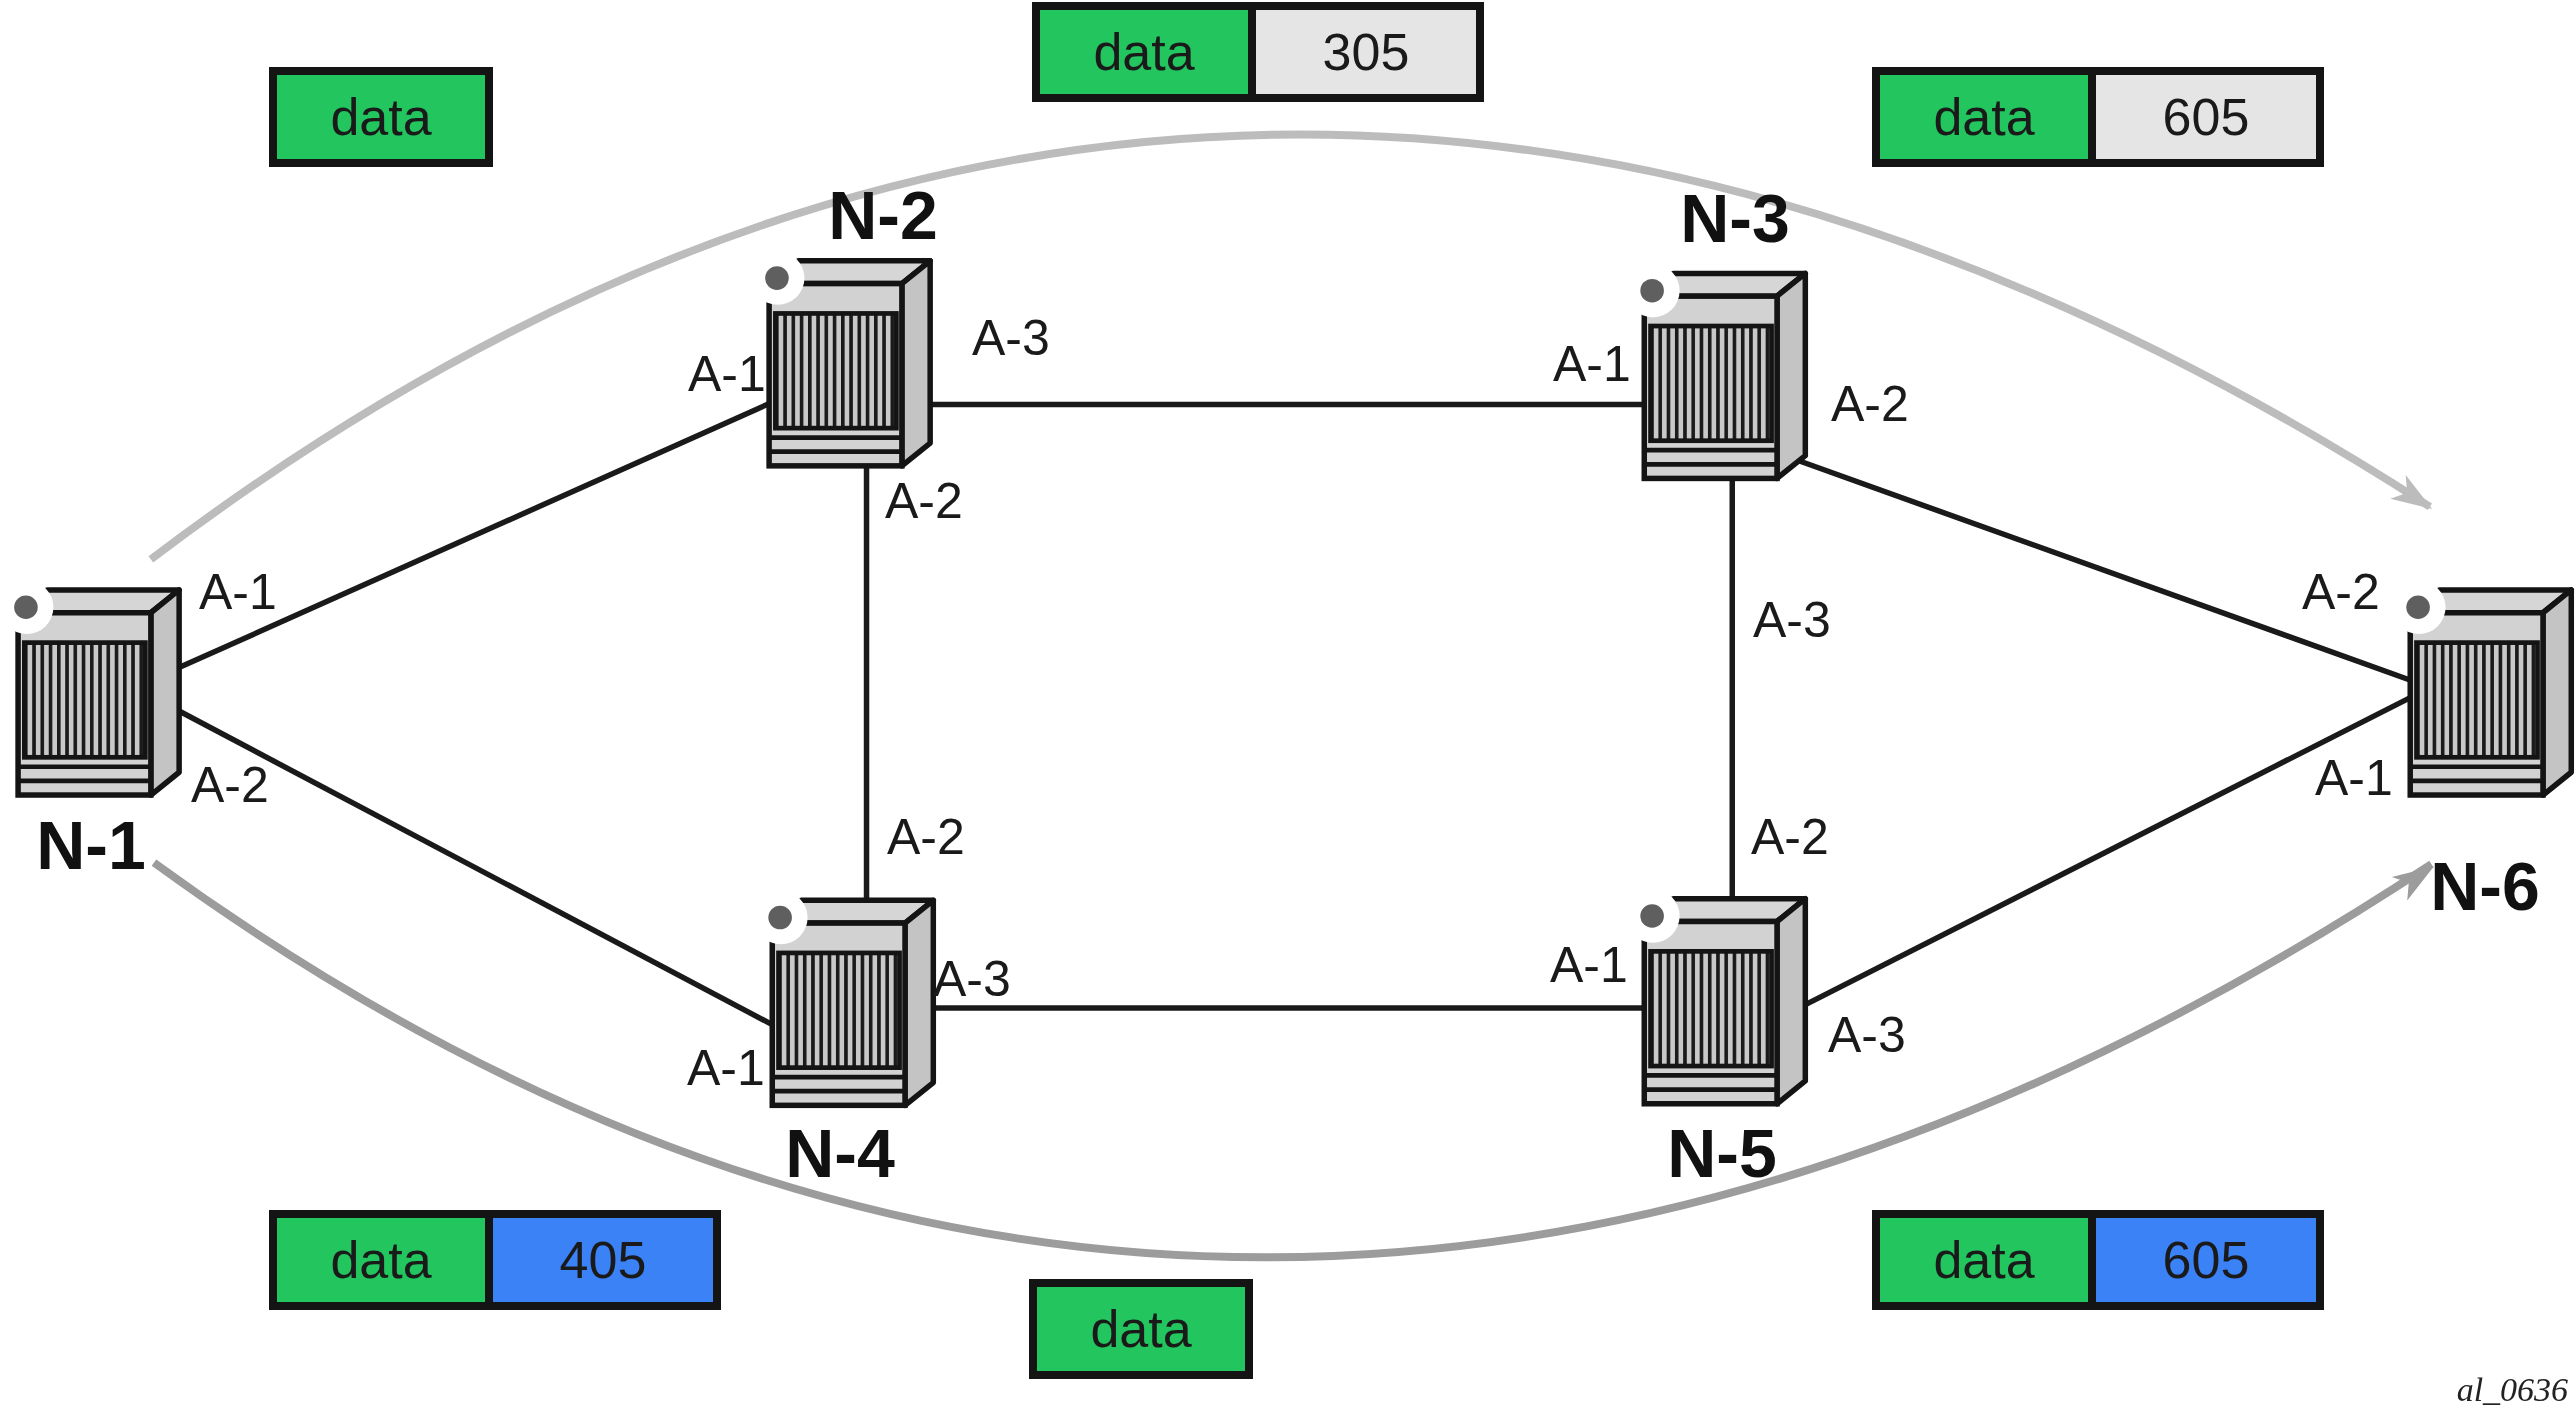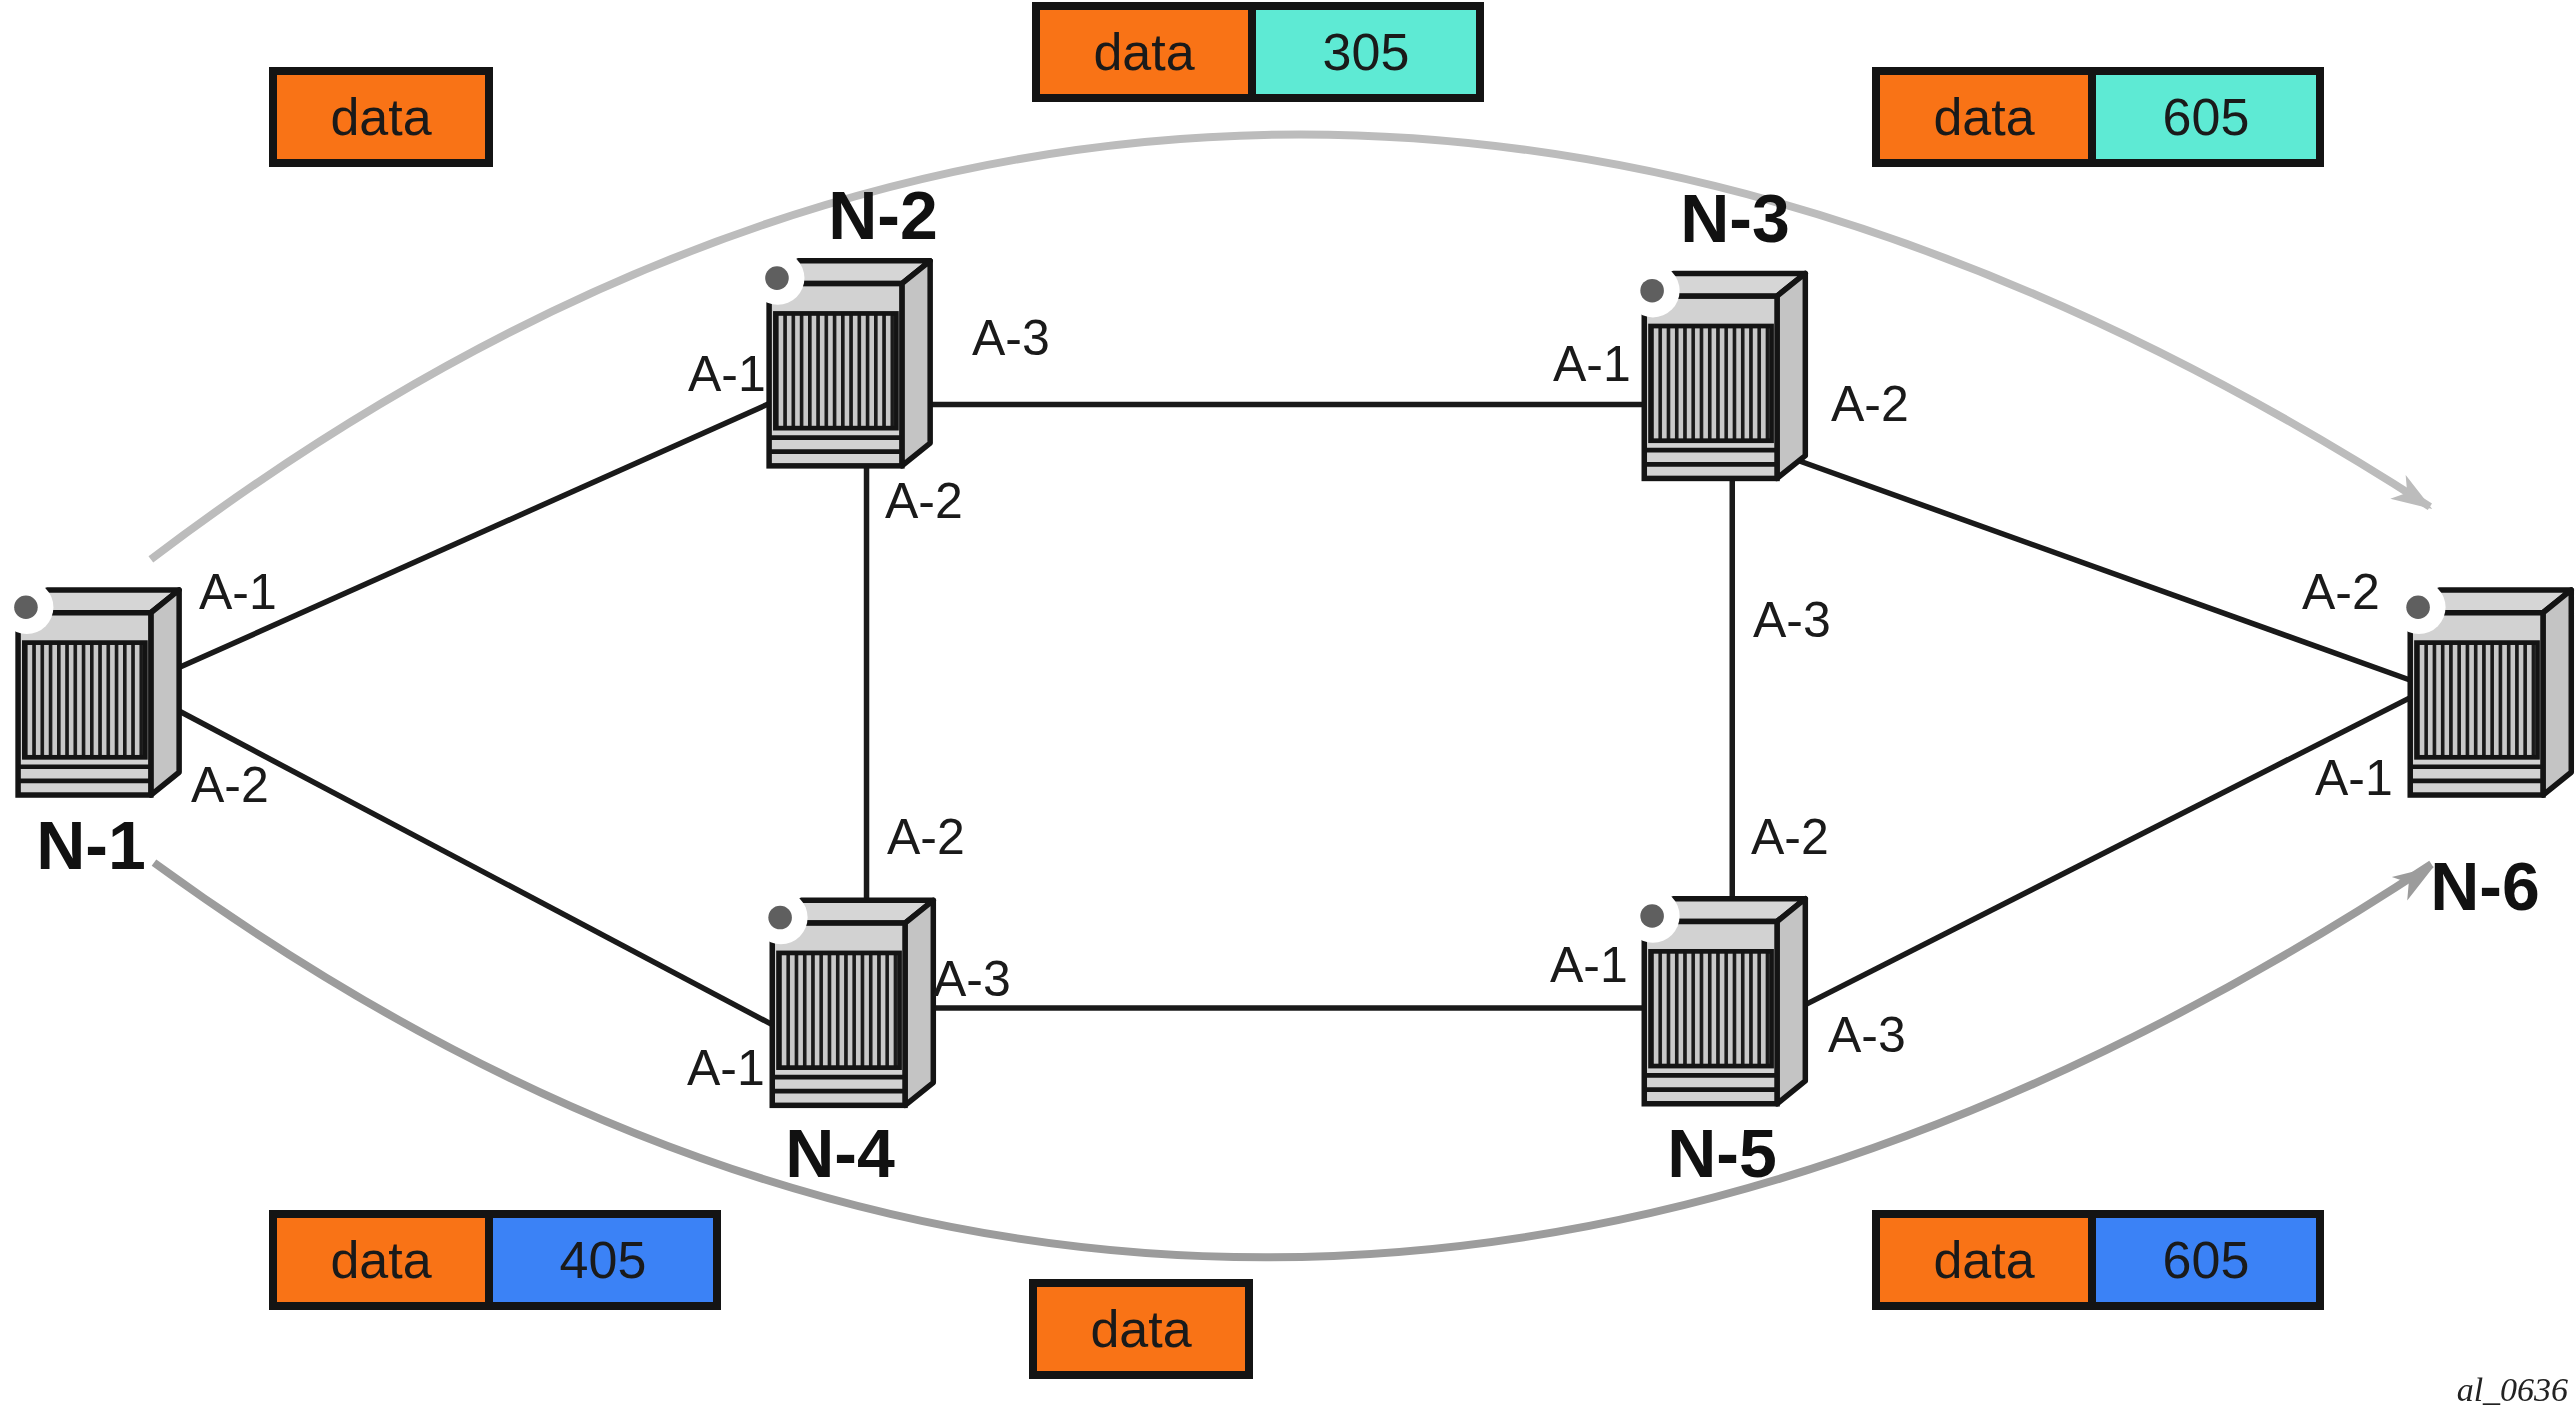--- a/index.html
+++ b/index.html
@@ -6,23 +6,23 @@
   #canvas{position:relative;width:2576px;height:1418px;background:#ffffff;
           font-family:"Liberation Sans", sans-serif;color:#1a1a1a;}
   #diagram-svg{position:absolute;left:0;top:0;}
   .port-label{position:absolute;font-size:50px;line-height:1;white-space:nowrap;color:#1a1a1a;}
   .node-label{position:absolute;font-size:68px;line-height:1;font-weight:bold;white-space:nowrap;
               transform:translateX(-50%);color:#111;}
   .databox{position:absolute;display:flex;box-sizing:border-box;border:8.6px solid #141414;
            background:#fff;height:100px;}
   .databox .cell{display:flex;align-items:center;justify-content:center;
                  font-size:52px;line-height:1;}
-  .databox .cell.label{width:208px;background:#f97316;}
+  .databox .cell.label{width:208px;background:#22c55e;}
   .databox .cell.value{width:220px;border-left:8.6px solid #141414;}
-  .databox.tone-light .cell.value{background:#5eead4;}
+  .databox.tone-light .cell.value{background:#e5e5e5;}
   .databox.tone-dark  .cell.value{background:#3b82f6;}
   .watermark{position:absolute;right:7.9px;top:1371px;font-family:"Liberation Serif", serif;
              font-style:italic;font-size:34px;color:#222;}
 </style>
 </head>
 <body>
 
 <div id="canvas">
 
   <svg id="diagram-svg" width="2576" height="1418" viewBox="0 0 3279 1805">

